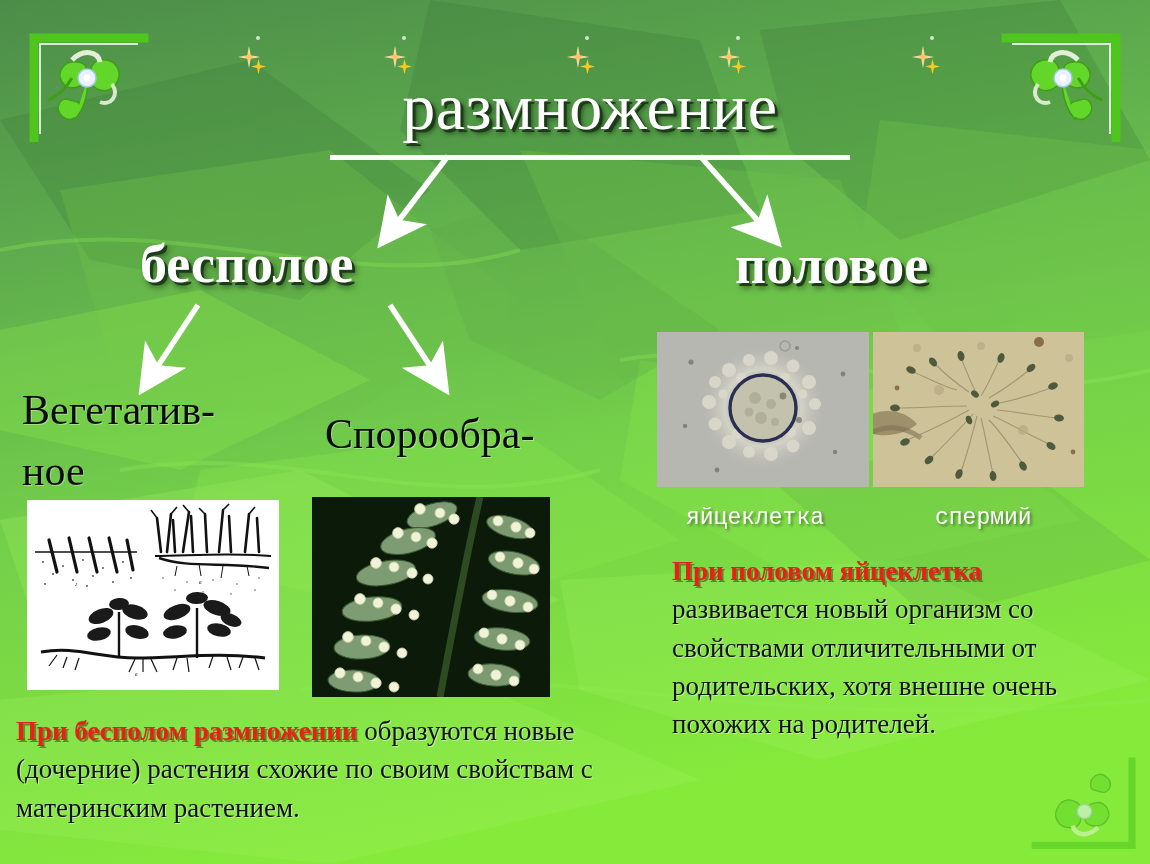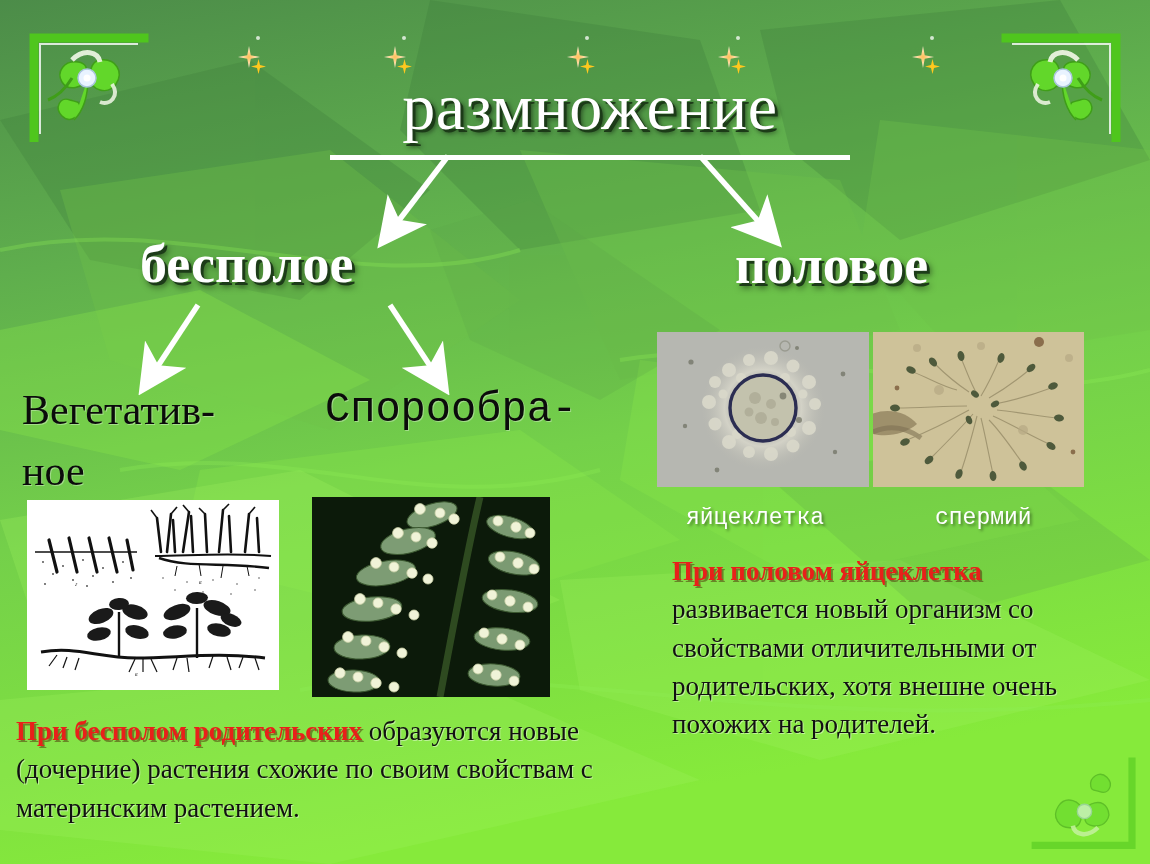--- a/index.html
+++ b/index.html
@@ -64,21 +64,21 @@
   }
   #lbl-asexual{left:140px;top:233px;}
   #lbl-sexual{left:735px;top:234px;}
 
   .h3{
     position:absolute;
     font-size:42px;color:#0b0b0b;line-height:1.45;
     text-shadow:1px 1px 0 rgba(255,255,255,.35);
   }
   #lbl-vegetative{left:22px;top:380px;width:250px;}
-  #lbl-spore{left:325px;top:380px;width:270px;font-family:Liberation Mono, monospace;}
+  #lbl-spore{left:325px;top:404px;width:270px;}
 
   .gam-label{
     position:absolute;font-size:23px;color:#ffffff;
     text-shadow:2px 2px 3px rgba(0,0,0,.4);
     white-space:nowrap;
     font-family:Liberation Mono, monospace;
   }
   #lbl-ovum{left:686px;top:505px;}
   #lbl-sperm{left:935px;top:505px;}
 
@@ -544,20 +544,20 @@
   </div>
 
   <div class="h3" id="lbl-spore">
     <div>Спорообра-</div>
   </div>
 
   <div class="gam-label" id="lbl-ovum">яйцеклетка</div>
   <div class="gam-label" id="lbl-sperm">спермий</div>
 
   <div class="caption" id="caption-asexual">
-    <span class="em">При бесполом родительских</span><span> образуются новые (дочерние) растения схожие по своим свойствам с материнским растением.</span>
+    <span class="em">При бесполом размножении</span><span> образуются новые (дочерние) растения схожие по своим свойствам с материнским растением.</span>
   </div>
 
   <div class="caption" id="caption-sexual">
     <span class="em">При половом яйцеклетка</span><span> развивается новый организм со свойствами отличительными от родительских, хотя внешне очень похожих на родителей.</span>
   </div>
 
 </div>
 
 </body></html>

